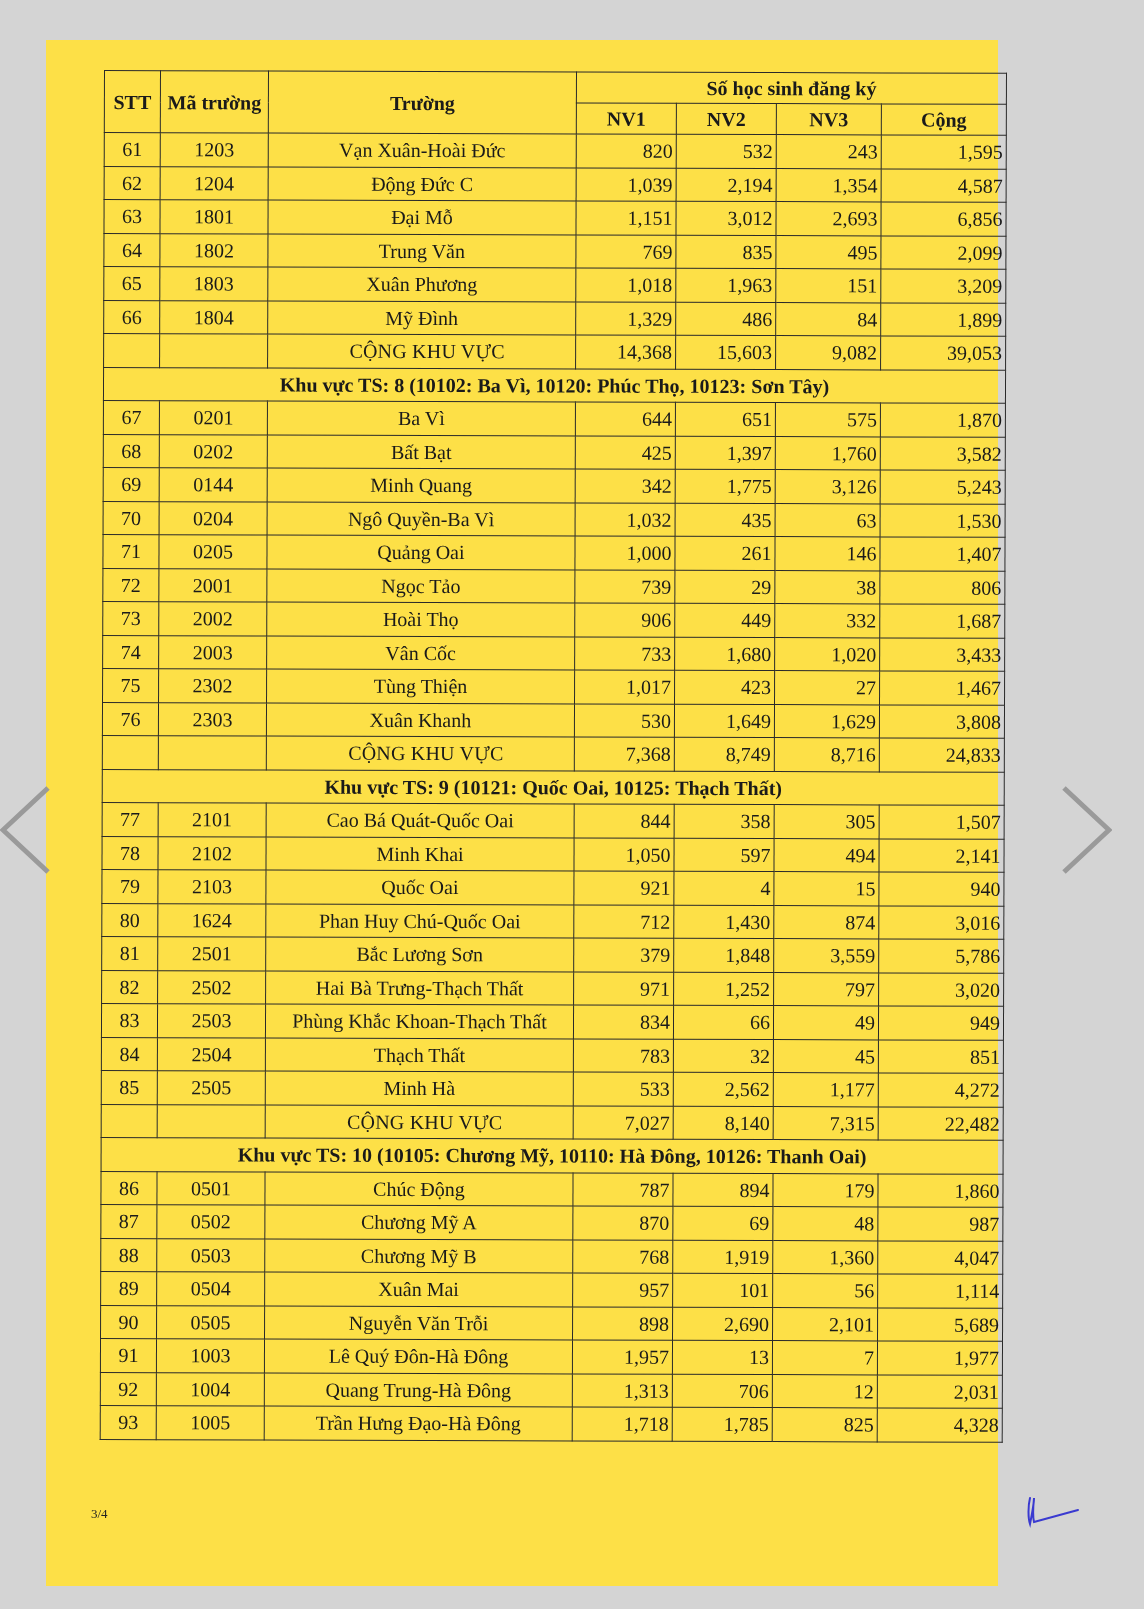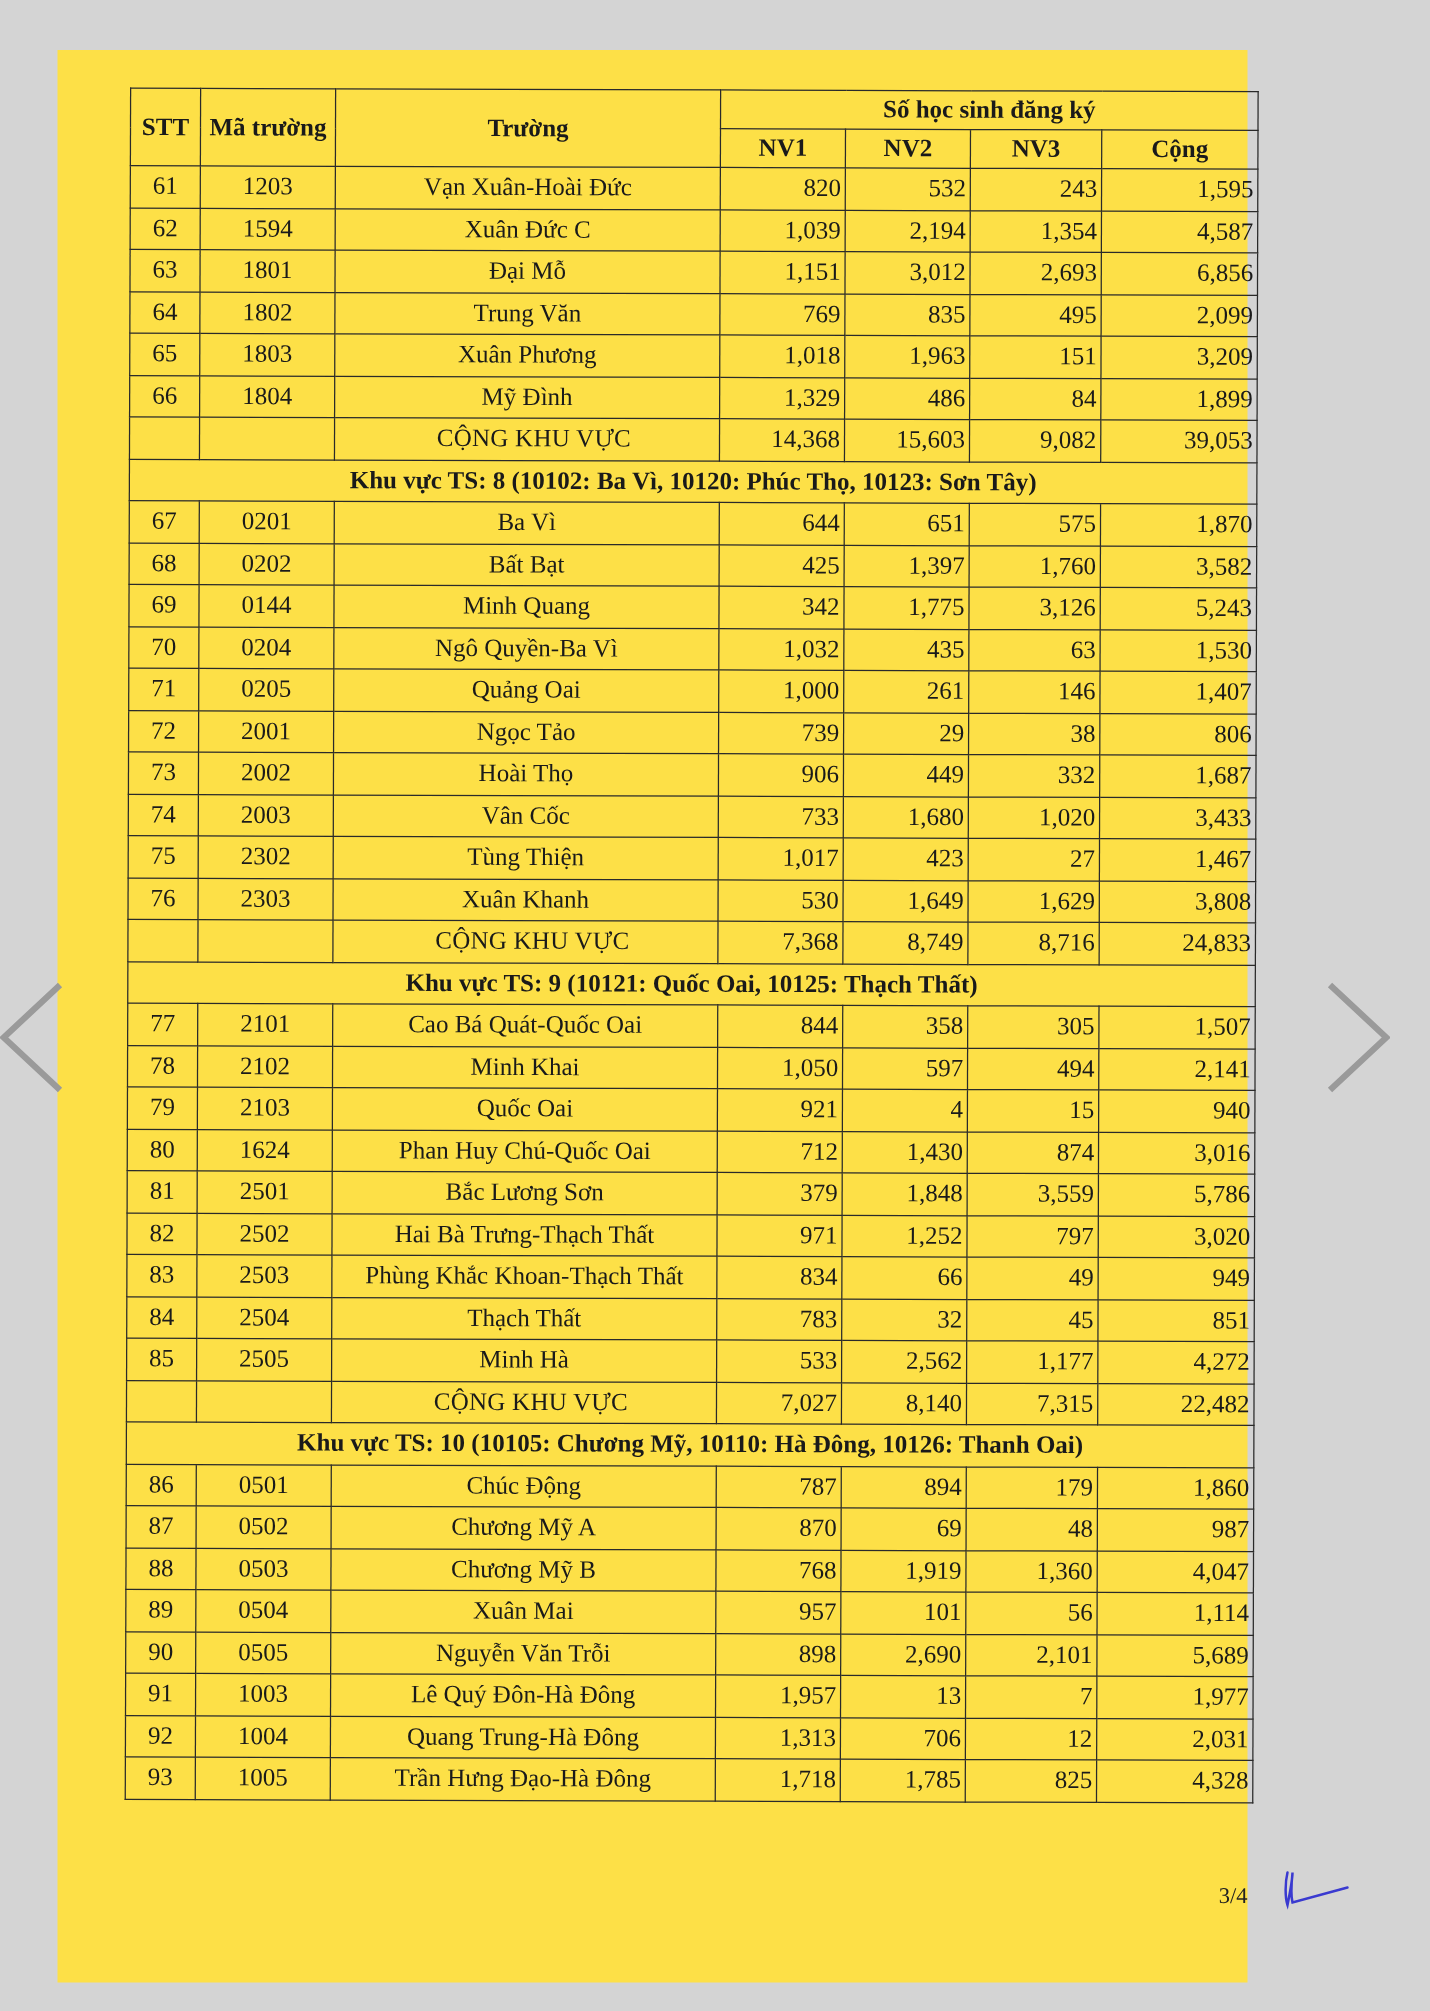--- a/index.html
+++ b/index.html
@@ -56,22 +56,22 @@
     font-weight: bold;
     font-size: 20px;
     border-left: 1.5px solid #2a2a2a;
     border-right: 1.5px solid #2a2a2a;
   }
   tr.total td.name { letter-spacing: 0.2px; padding-left: 14px; }
   .page-number {
     position: absolute;
     left: 0; right: 0;
     top: 1466px;
-    text-align: right;
-    font-size: 18px;
+    text-align: left;
+    font-size: 13px;
     color: #222;
     padding-left: 45px;
   }
   .signature {
     position: absolute;
     left: 976px; top: 1452px;
     width: 60px; height: 40px;
   }
   .nav-arrow {
     position: absolute;
@@ -115,22 +115,22 @@
           <td class="stt">61</td>
           <td class="code">1203</td>
           <td class="name">Vạn Xuân-Hoài Đức</td>
           <td class="num">820</td>
           <td class="num">532</td>
           <td class="num">243</td>
           <td class="num">1,595</td>
         </tr>
         <tr class="data-row">
           <td class="stt">62</td>
-          <td class="code">1594</td>
-          <td class="name">Xuân Đức C</td>
+          <td class="code">1204</td>
+          <td class="name">Động Đức C</td>
           <td class="num">1,039</td>
           <td class="num">2,194</td>
           <td class="num">1,354</td>
           <td class="num">4,587</td>
         </tr>
         <tr class="data-row">
           <td class="stt">63</td>
           <td class="code">1801</td>
           <td class="name">Đại Mỗ</td>
           <td class="num">1,151</td>

